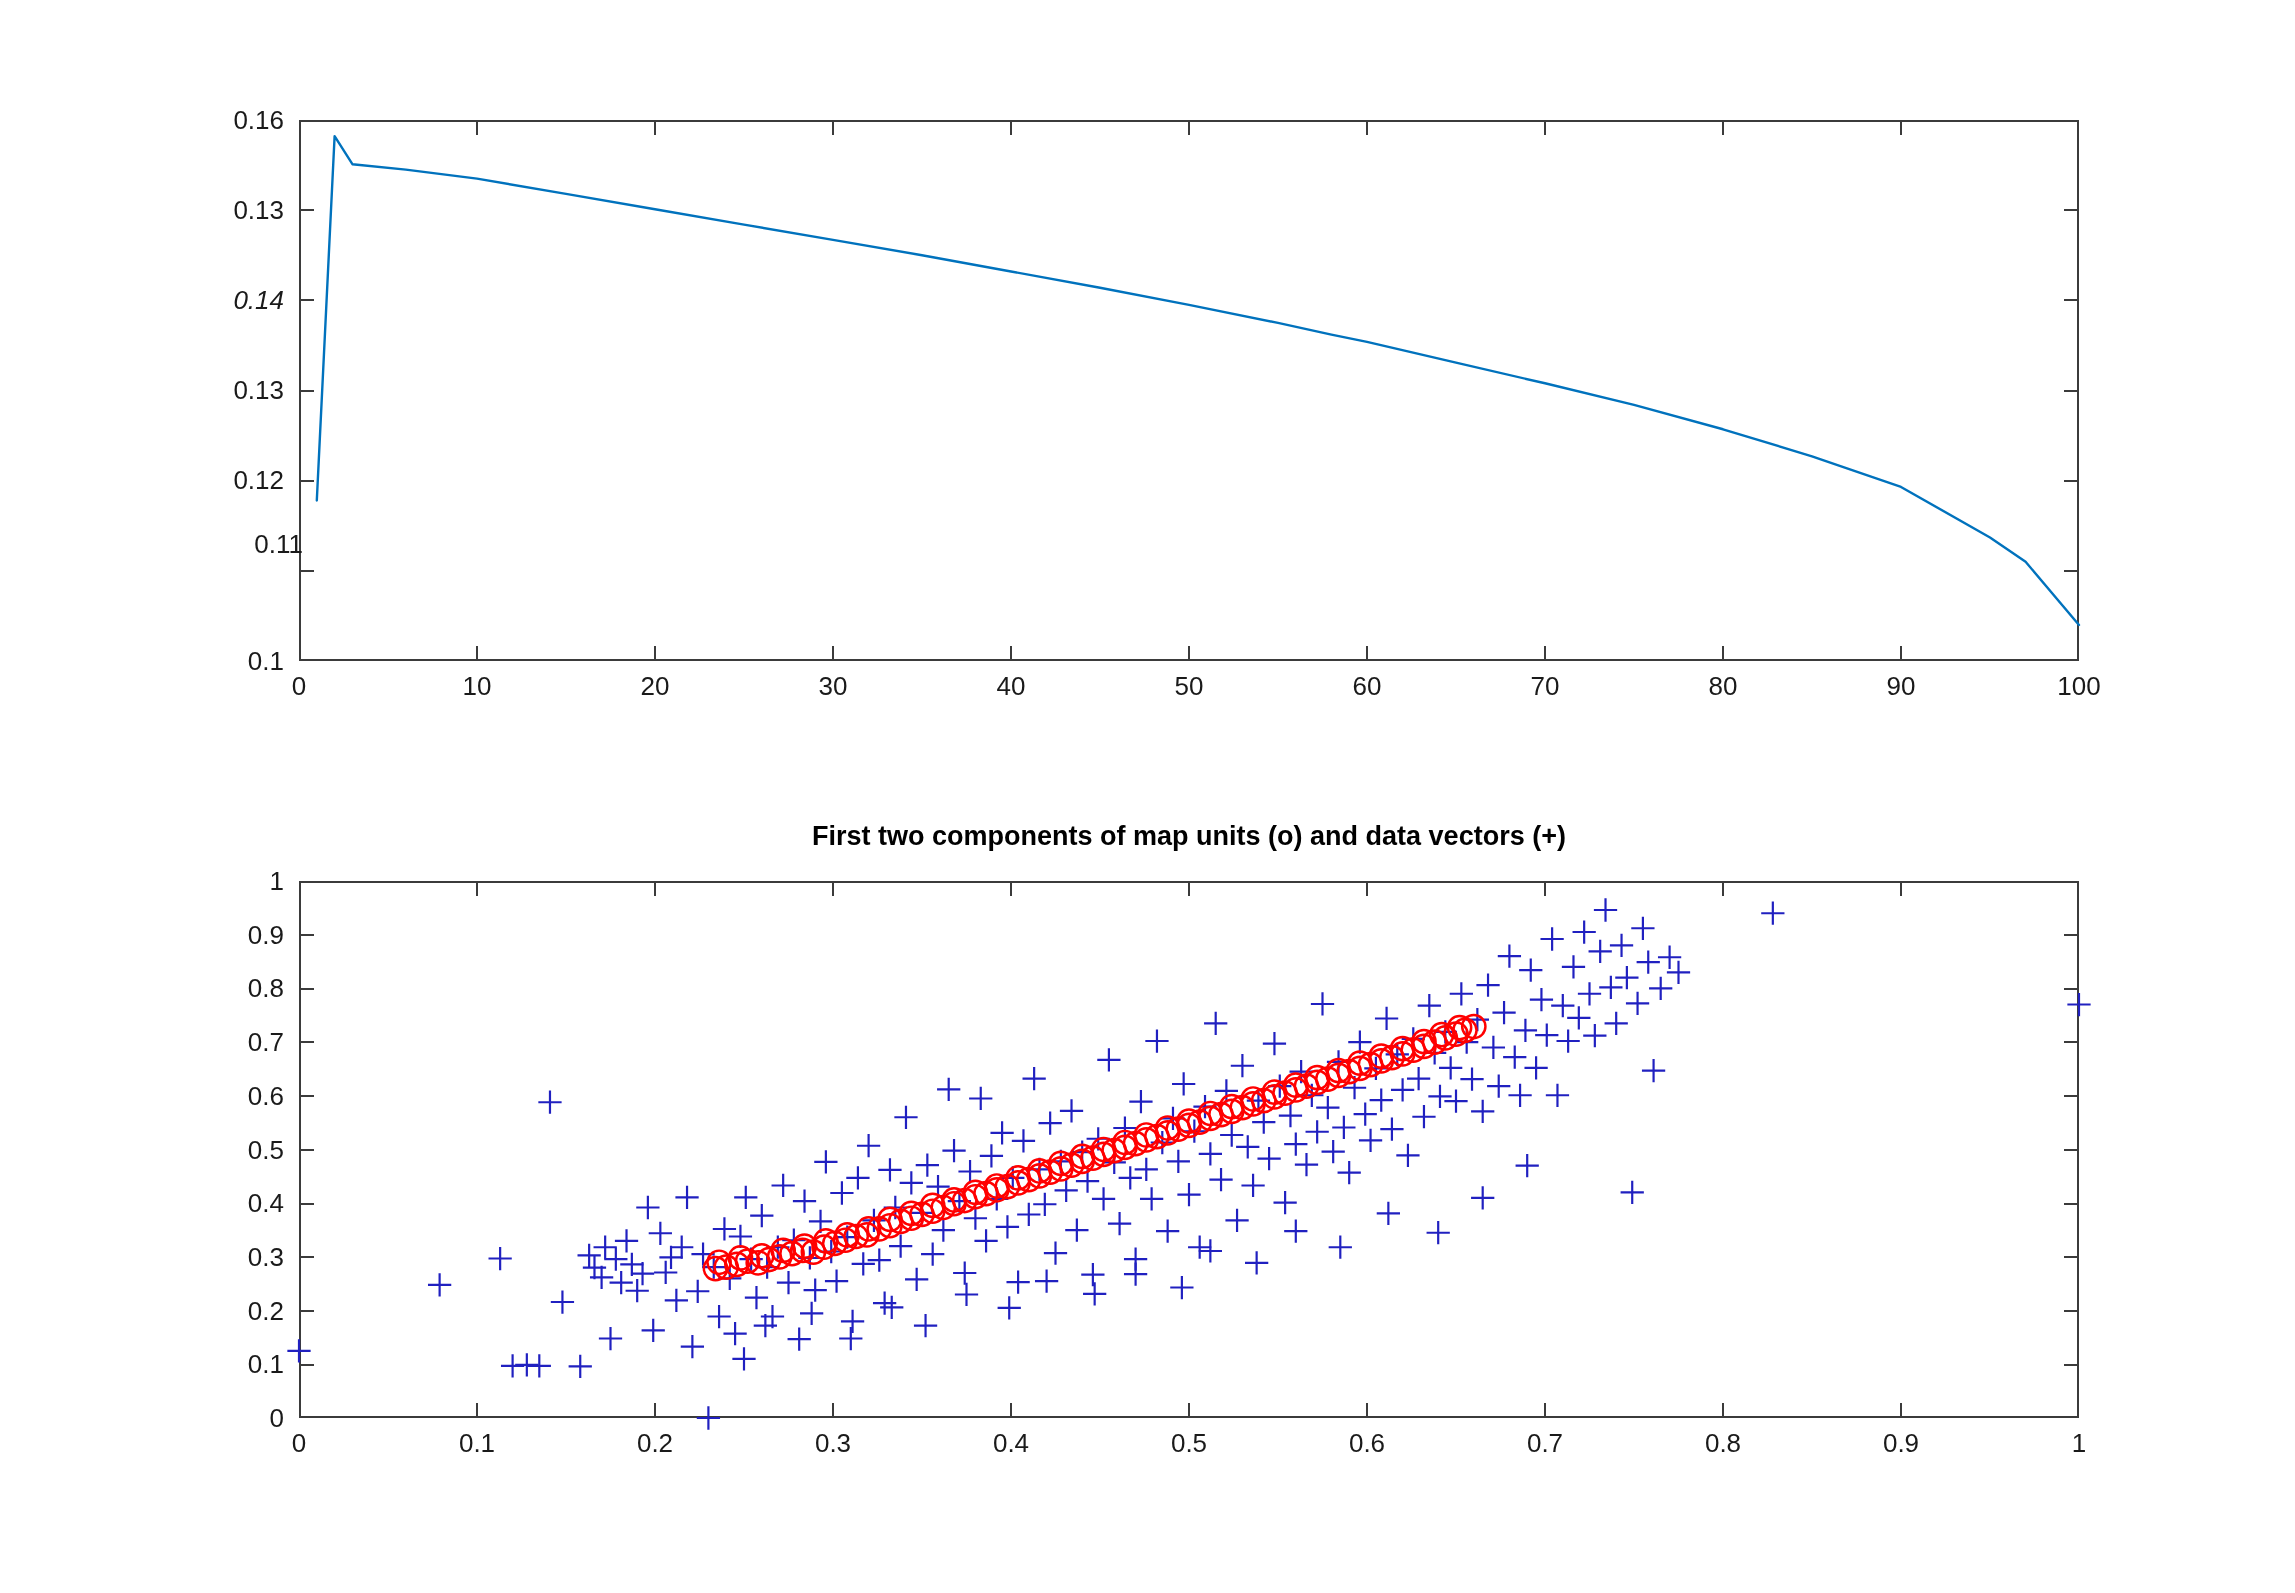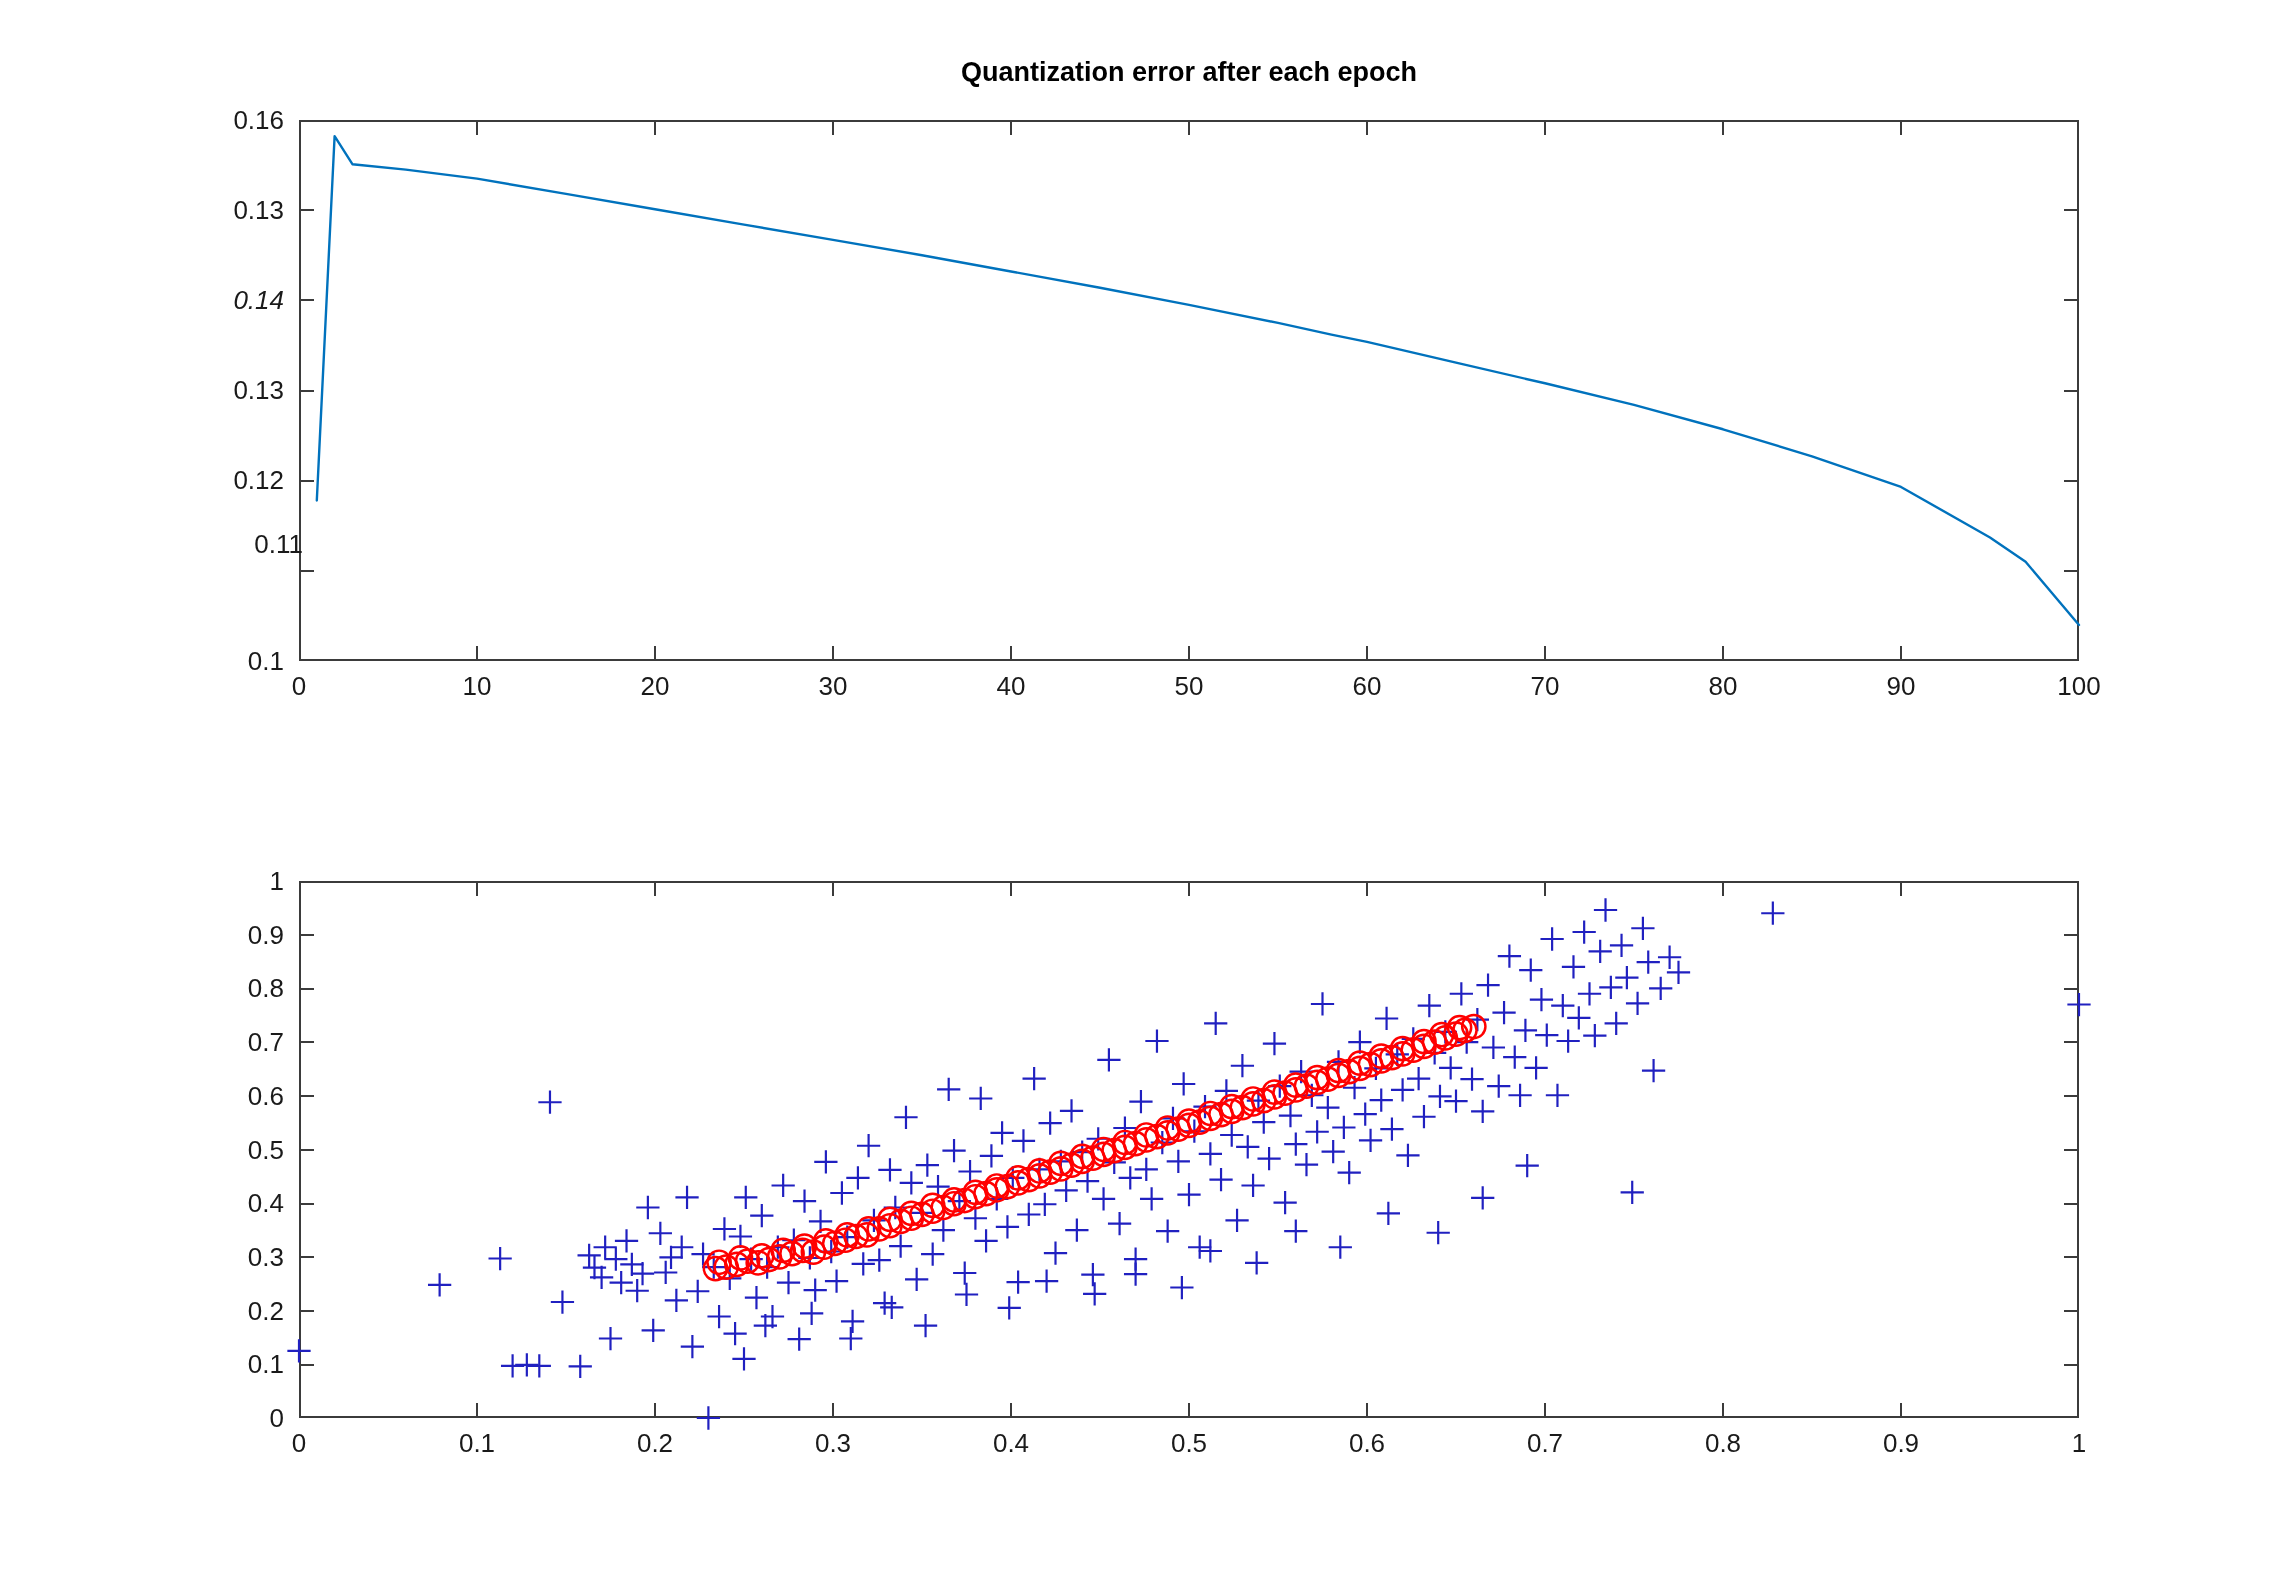--- a/index.html
+++ b/index.html
@@ -87,21 +87,20 @@
   .tick-mark.y-right { width: 15px; height: 2.1px; right: 0; }
   .tick-mark.x-bottom { height: 15px; width: 2.1px; bottom: 0; }
   .tick-mark.x-top { height: 15px; width: 2.1px; top: 0; }
 </style>
 </head>
 <body>
 
 <div class="figure">
 
   <div class="panel" id="panel-qe">
-    <div class="panel-title">Quantization error after each epoch</div>
     <div class="plotbox"></div>
     <svg class="plot-svg" id="svg-qe" viewBox="0 0 2601 790" preserveAspectRatio="none">
         <polyline points="26.01,555.63 52.02,23.70 78.03,64.52 156.06,72.42 260.10,85.58 390.15,107.97 520.20,130.35 650.25,152.73 780.30,175.12 910.35,197.50 1040.40,221.20 1170.45,244.90 1300.50,269.92 1430.55,296.25 1508.58,313.37 1560.60,323.90 1690.65,354.18 1820.70,384.47 1950.75,416.07 2080.80,451.62 2210.85,491.12 2340.90,535.88 2470.95,609.62 2522.97,645.17 2601.00,737.33" fill="none" stroke="#0072BD" stroke-width="3.5" stroke-linejoin="round" stroke-linecap="round"></polyline>
       </svg>
     <div id="ticks-qe">
         <div class="tick-label y" style="left: 0px; top: 541px;">0.1</div>
         <div class="tick-label y" style="left: 0px; top: 424px; margin-left: 19px;">0.11</div>
         <div class="tick-mark y-left" style="top: 450px;"></div>
         <div class="tick-mark y-right" style="top: 450px;"></div>
         <div class="tick-label y" style="left: 0px; top: 360px;">0.12</div>
@@ -143,20 +142,21 @@
         <div class="tick-mark x-bottom" style="left: 1423px;"></div>
         <div class="tick-mark x-top" style="left: 1423px;"></div>
         <div class="tick-label x" style="left: 1602px; top: 541px;">90</div>
         <div class="tick-mark x-bottom" style="left: 1601px;"></div>
         <div class="tick-mark x-top" style="left: 1601px;"></div>
         <div class="tick-label x" style="left: 1780px; top: 541px;">100</div>
       </div>
   </div>
 
   <div class="panel" id="panel-map">
+    <div class="panel-title">First two components of map units (o) and data vectors (+)</div>
     <div class="plotbox"></div>
     <svg class="plot-svg" id="svg-map" viewBox="0 0 2601 785" preserveAspectRatio="none">
         <g stroke="#2020C0" fill="none" stroke-width="3.2">
           <path d="M-17,686.875H17M0,669.875V703.875"></path>
           <path d="M188.479,590.3199999999999H222.479M205.479,573.3199999999999V607.3199999999999"></path>
           <path d="M276.913,551.855H310.913M293.913,534.855V568.855"></path>
           <path d="M295.12,708.855H329.12M312.12,691.855V725.855"></path>
           <path d="M315.928,707.285H349.928M332.928,690.285V724.285"></path>
           <path d="M334.13500000000005,708.855H368.13500000000005M351.13500000000005,691.855V725.855"></path>
           <path d="M349.741,323.42H383.741M366.741,306.42V340.42"></path>

